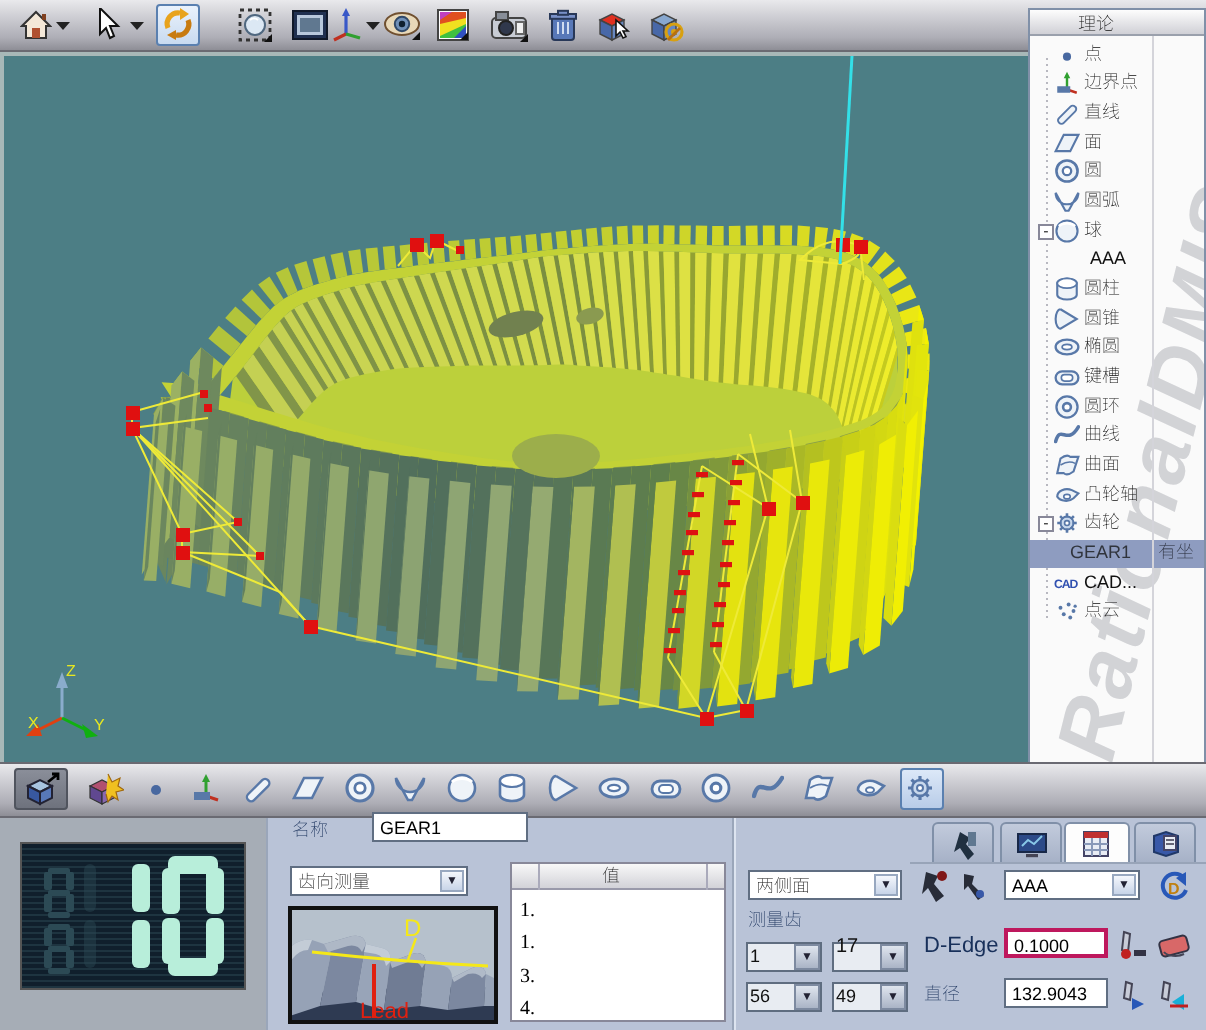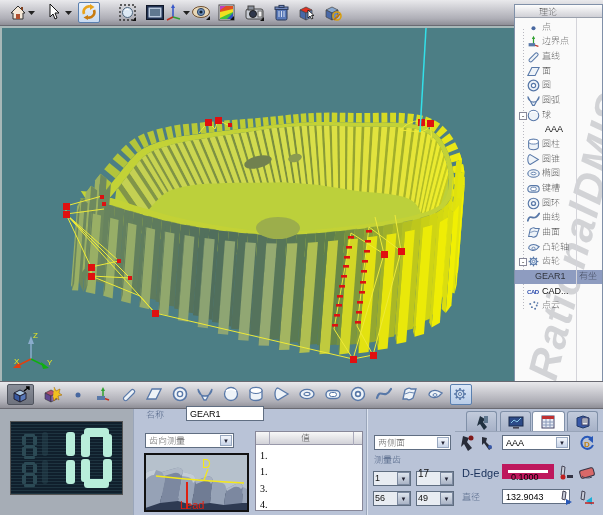--- a/index.html
+++ b/index.html
@@ -895,37 +895,37 @@
 <div class="abs" style="left:416px;top:471px;width:38px;height:15px;border:1px solid #5f6d80;background:#e8ecf2"></div>
 <div class="abs" style="left:418px;top:468px;font-size:10px;color:#111">17</div>
 <div class="abs" style="left:440px;top:472px;width:13px;height:13px;background:linear-gradient(#dfe5ee,#aab4c6);border:1px solid #7d8aa0;font-size:6px;text-align:center;line-height:12px;color:#223">▼</div>
 <div class="abs" style="left:373px;top:491px;width:38px;height:15px;border:1px solid #5f6d80;background:#e8ecf2"></div>
 <div class="abs" style="left:375px;top:493px;font-size:9px;color:#111">56</div>
 <div class="abs" style="left:397px;top:492px;width:13px;height:13px;background:linear-gradient(#dfe5ee,#aab4c6);border:1px solid #7d8aa0;font-size:6px;text-align:center;line-height:12px;color:#223">▼</div>
 <div class="abs" style="left:416px;top:491px;width:38px;height:15px;border:1px solid #5f6d80;background:#e8ecf2"></div>
 <div class="abs" style="left:418px;top:493px;font-size:9px;color:#111">49</div>
 <div class="abs" style="left:440px;top:492px;width:13px;height:13px;background:linear-gradient(#dfe5ee,#aab4c6);border:1px solid #7d8aa0;font-size:6px;text-align:center;line-height:12px;color:#223">▼</div>
 <div class="abs" style="left:462px;top:467px;font-size:11px;color:#18305a">D-Edge</div>
-<div class="abs" style="left:502px;top:464px;width:52px;height:15px;background:#fff;border:6px solid #be185d;font-size:9px;color:#000;padding:2px 16px 0 3px">0.1000</div>
+<div class="abs" style="left:502px;top:464px;width:52px;height:15px;background:#fff;border:2px solid #be185d;font-size:9px;color:#000;padding:2px 16px 0 3px">0.1000</div>
 <svg class="abs" style="left:557px;top:464px" width="17" height="17" viewBox="0 0 17 17">
     <path d="M5,2 l3,1 -1,9 -3,-1 z" fill="#c8ccd8" stroke="#445"></path>
     <circle cx="6" cy="13" r="2.5" fill="#c02020"></circle>
     <rect x="10" y="11" width="6" height="3" fill="#334"></rect>
   </svg>
 <svg class="abs" style="left:578px;top:464px" width="19" height="17" viewBox="0 0 19 17">
     <rect x="2" y="5" transform="rotate(-15 9 9)" width="14" height="8" rx="2" fill="#d86868" stroke="#334"></rect>
     <path d="M4,12 a6,3 0 0 0 10,1" stroke="#445" fill="none"></path>
   </svg>
 <svg class="abs" style="left:462px;top:492px" width="20" height="13" viewBox="0 0 20 13">
     <g transform="translate(0,7.9)">
       <path transform="translate(0.0,0.0) scale(0.00900,-0.00900)" d="M84 728H915V699H84ZM481 830 513 826Q506 787 498.0 740.5Q490 694 482.0 650.0Q474 606 466 573L438 578Q447 611 455.0 656.5Q463 702 470.0 748.5Q477 795 481 830ZM223 445H792V416H223ZM223 307H792V278H223ZM50 3H951V-26H50ZM206 591H804V-19H774V562H235V-19H206ZM225 158H794V129H225Z" fill="#18305a"></path>
       <path transform="translate(9.0,0.0) scale(0.00900,-0.00900)" d="M376 773H821V744H376ZM817 773H823L830 775L852 762Q814 693 755.5 634.0Q697 575 627.0 526.0Q557 477 482.5 439.0Q408 401 337 375Q335 379 332.0 383.0Q329 387 325.5 391.0Q322 395 318 398Q387 422 459.5 459.0Q532 496 600.5 543.5Q669 591 725.0 647.0Q781 703 817 766ZM306 -9H951V-38H306ZM615 308H644V-27H615ZM374 327H886V297H374ZM284 606 313 597Q284 540 245.5 485.0Q207 430 164.0 382.5Q121 335 77 297Q75 300 70.5 304.0Q66 308 61.0 312.0Q56 316 52 319Q97 354 140.0 400.0Q183 446 220.0 498.5Q257 551 284 606ZM275 827 304 817Q280 777 245.0 735.5Q210 694 170.5 656.5Q131 619 90 590Q88 594 84.5 598.0Q81 602 77.5 606.0Q74 610 70 612Q109 640 148.0 676.0Q187 712 220.5 751.0Q254 790 275 827ZM204 456 233 485V484V-70H204ZM622 533 638 557Q692 536 750.0 510.0Q808 484 860.5 457.5Q913 431 947 410L930 382Q896 404 843.5 431.0Q791 458 733.0 485.0Q675 512 622 533Z" fill="#18305a"></path>
     </g>
   </svg>
-<div class="abs" style="left:502px;top:489px;width:68px;height:15px;background:#fff;border:1px solid #606e82;font-size:9px;color:#000;padding:2px 0 0 3px">132.9043</div>
+<div class="abs" style="left:502px;top:489px;width:52px;height:15px;background:#fff;border:1px solid #606e82;font-size:9px;color:#000;padding:2px 0 0 3px">132.9043</div>
 <svg class="abs" style="left:557px;top:489px" width="17" height="17" viewBox="0 0 17 17">
     <path d="M6,2 l3,1 -1,8 -3,-1 z" fill="#c8ccd8" stroke="#445"></path>
     <polygon points="9,10 15,13 9,16" fill="#2858b8"></polygon>
   </svg>
 <svg class="abs" style="left:578px;top:489px" width="19" height="17" viewBox="0 0 19 17">
     <path d="M4,2 l3,1 -1,8 -3,-1 z" fill="#c8ccd8" stroke="#445"></path>
     <polygon points="14,8 8,12 14,16" fill="#18b0d8"></polygon>
     <line x1="7" y1="14" x2="16" y2="14" stroke="#c02020" stroke-width="1.5"></line>
   </svg>
 </body></html>

